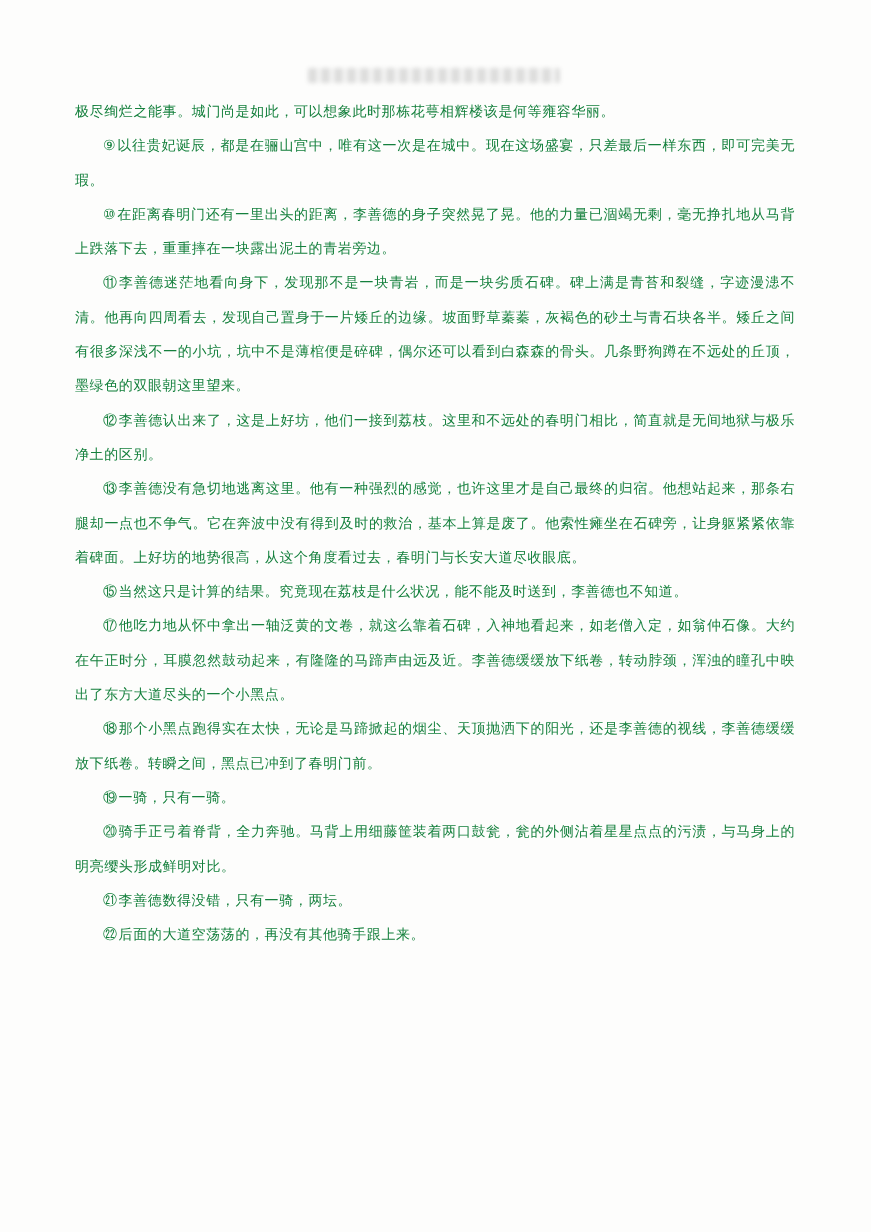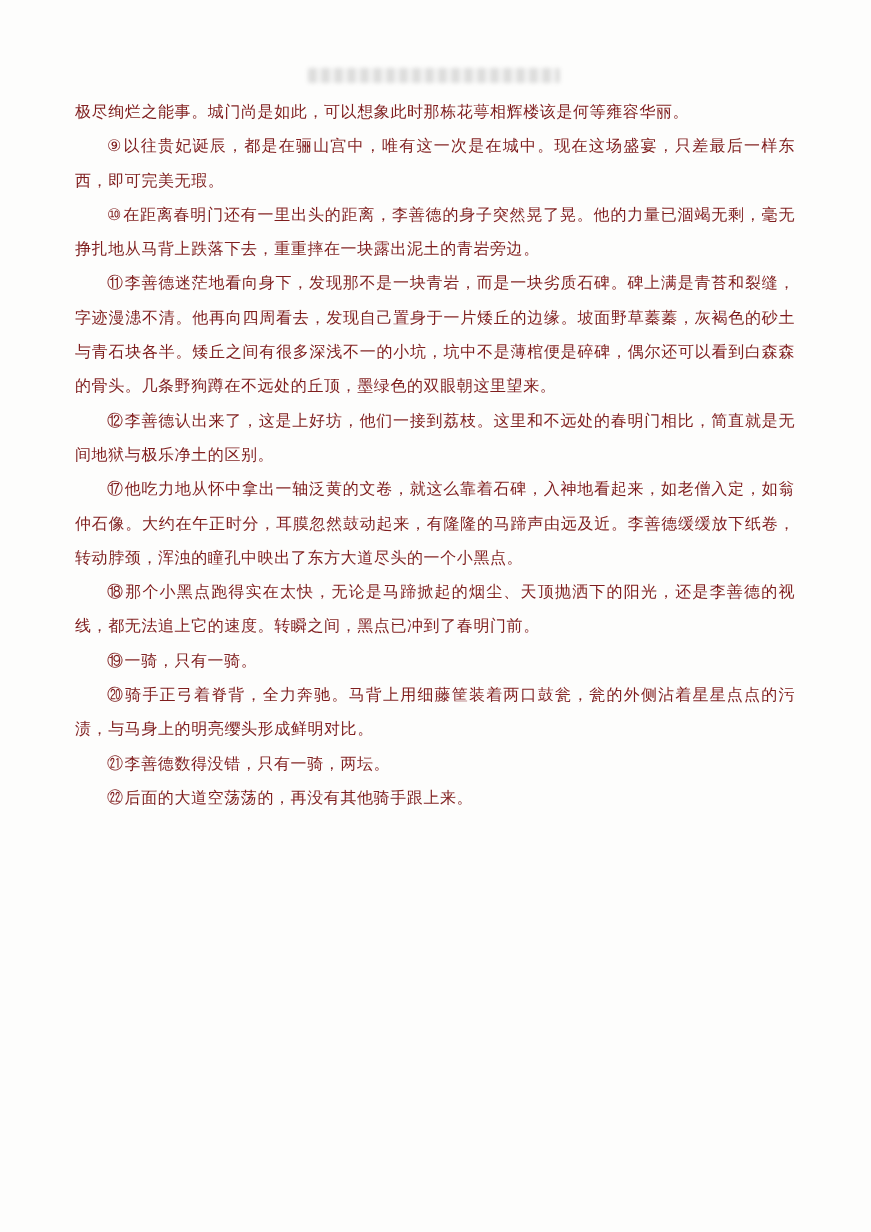--- a/index.html
+++ b/index.html
@@ -29,22 +29,22 @@
     );
     filter: blur(2.2px);
     opacity: 0.45;
     border-radius: 2px;
   }
   .text-body {
     position: absolute;
     top: 95px;
     left: 75px;
     right: 76px;
-    color: #7f1d1d;
-    font-size: 16px;
+    color: #15803d;
+    font-size: 14px;
     line-height: 34.3px;
     letter-spacing: 0.6px;
     text-align: justify;
     text-justify: inter-ideograph;
   }
   .para {
     margin: 0;
     text-indent: 2em;
   }
   .para.no-indent {
@@ -70,27 +70,29 @@
     <p class="para no-indent"><span>极尽绚烂之能事。城门尚是如此，可以想象此时那栋花萼相辉楼该是何等雍容华丽。</span></p>
 
     <p class="para"><span class="marker">⑨</span><span>以往贵妃诞辰，都是在骊山宫中，唯有这一次是在城中。现在这场盛宴，只差最后一样东西，即可完美无瑕。</span></p>
 
     <p class="para"><span class="marker">⑩</span><span>在距离春明门还有一里出头的距离，李善德的身子突然晃了晃。他的力量已涸竭无剩，毫无挣扎地从马背上跌落下去，重重摔在一块露出泥土的青岩旁边。</span></p>
 
     <p class="para"><span class="marker">⑪</span><span>李善德迷茫地看向身下，发现那不是一块青岩，而是一块劣质石碑。碑上满是青苔和裂缝，字迹漫漶不清。他再向四周看去，发现自己置身于一片矮丘的边缘。坡面野草蓁蓁，灰褐色的砂土与青石块各半。矮丘之间有很多深浅不一的小坑，坑中不是薄棺便是碎碑，偶尔还可以看到白森森的骨头。几条野狗蹲在不远处的丘顶，墨绿色的双眼朝这里望来。</span></p>
 
     <p class="para"><span class="marker">⑫</span><span>李善德认出来了，这是上好坊，他们一接到荔枝。这里和不远处的春明门相比，简直就是无间地狱与极乐净土的区别。</span></p>
 
+    <p class="para"><span class="marker">⑬</span><span>李善德没有急切地逃离这里。他有一种强烈的感觉，也许这里才是自己最终的归宿。他想站起来，那条右腿却一点也不争气。它在奔波中没有得到及时的救治，基本上算是废了。他索性瘫坐在石碑旁，让身躯紧紧依靠着碑面。上好坊的地势很高，从这个角度看过去，春明门与长安大道尽收眼底。</span></p>
 
 
+    <p class="para"><span class="marker">⑮</span><span>当然这只是计算的结果。究竟现在荔枝是什么状况，能不能及时送到，李善德也不知道。</span></p>
 
 
     <p class="para"><span class="marker">⑰</span><span>他吃力地从怀中拿出一轴泛黄的文卷，就这么靠着石碑，入神地看起来，如老僧入定，如翁仲石像。大约在午正时分，耳膜忽然鼓动起来，有隆隆的马蹄声由远及近。李善德缓缓放下纸卷，转动脖颈，浑浊的瞳孔中映出了东方大道尽头的一个小黑点。</span></p>
 
-    <p class="para"><span class="marker">⑱</span><span>那个小黑点跑得实在太快，无论是马蹄掀起的烟尘、天顶抛洒下的阳光，还是李善德的视线，都无法追上它的速度。转瞬之间，黑点已冲到了春明门前。</span></p>
+    <p class="para"><span class="marker">⑱</span><span>那个小黑点跑得实在太快，无论是马蹄掀起的烟尘、天顶抛洒下的阳光，还是李善德的视线，李善德缓缓放下纸卷。转瞬之间，黑点已冲到了春明门前。</span></p>
 
     <p class="para"><span class="underline"><span class="marker">⑲</span><span>一骑，只有一骑。</span></span></p>
 
     <p class="para"><span class="marker">⑳</span><span>骑手正弓着脊背，全力奔驰。马背上用细藤筐装着两口鼓瓮，瓮的外侧沾着星星点点的污渍，与马身上的明亮缨头形成鲜明对比。</span></p>
 
     <p class="para"><span class="marker">㉑</span><span>李善德数得没错，只有一骑，两坛。</span></p>
 
     <p class="para"><span class="marker">㉒</span><span>后面的大道空荡荡的，再没有其他骑手跟上来。</span></p>
 
   </div>

